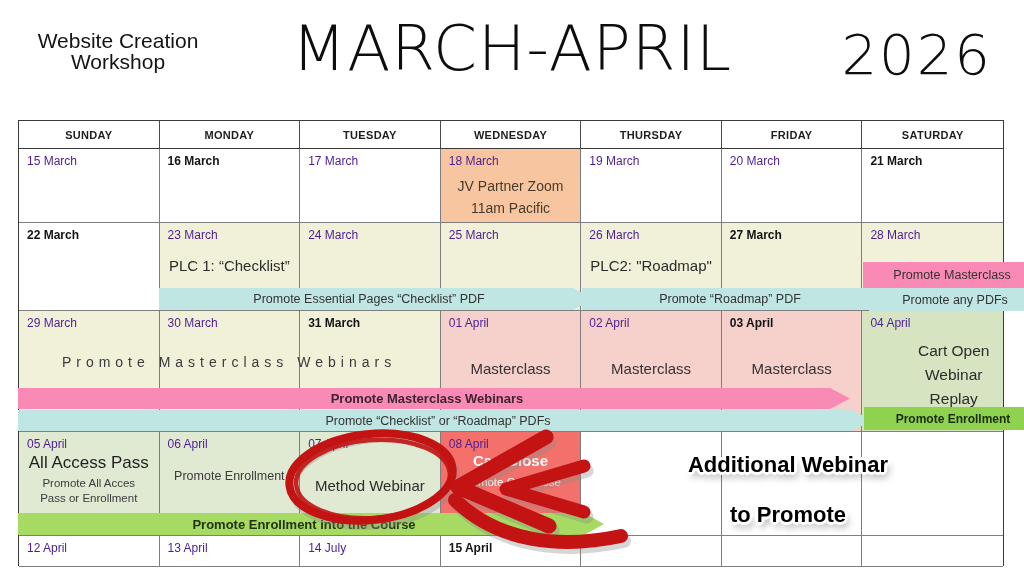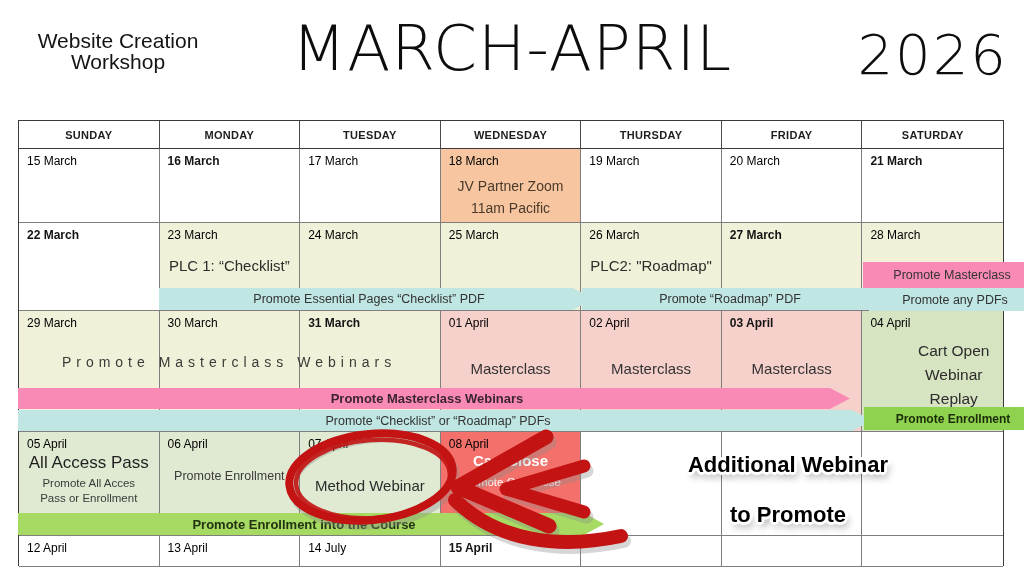--- a/index.html
+++ b/index.html
@@ -5,37 +5,37 @@
   html,body{margin:0;padding:0;background:#fff;}
   .page{position:relative;width:1024px;height:576px;background:#fff;overflow:hidden;
         font-family:"Liberation Sans",sans-serif;color:#222;border-radius:28px;}
 
   
   .logo{position:absolute;left:26px;top:30px;width:184px;text-align:center;
         font-size:21px;line-height:21px;color:#141414;}
   .title{position:absolute;left:0;right:0;top:12px;text-align:center;
          font-family:"DejaVu Sans","Liberation Sans",sans-serif;font-weight:200;
          font-size:63px;color:#0d0d0d;letter-spacing:1px;}
-  .year{position:absolute;right:16px;top:22px;
+  .year{position:absolute;right:32px;top:22px;
         font-family:"DejaVu Sans","Liberation Sans",sans-serif;font-weight:200;
         font-size:56px;color:#0d0d0d;letter-spacing:2px;}
 
   
   .calendar{position:absolute;left:18px;top:120px;width:986px;height:446px;}
   #grid{position:absolute;inset:0;display:grid;box-sizing:border-box;
         grid-template-columns:repeat(7,1fr);
         grid-template-rows:28px 74px 88px 121px 104px 31px;
         border:1.5px solid #3a3a3a;background:#fff;}
   #grid > div{box-sizing:border-box;}
   .hcell{border-right:1px solid #4a4a4a;border-bottom:1.5px solid #3a3a3a;
          display:flex;align-items:center;justify-content:center;
          font-size:11px;font-weight:bold;color:#1e1e1e;letter-spacing:.3px;background:#fff;}
   .cell{border-right:1px solid #7e7e7e;border-bottom:1px solid #7e7e7e;text-align:center;}
   #grid > div:nth-child(7n){border-right:none;}
-  .cell .date{text-align:left;padding:5px 0 0 8px;font-size:12px;color:#000000;}
+  .cell .date{text-align:left;padding:5px 0 0 8px;font-size:12px;color:#4c1d95;}
   .cell .date.bd{color:#141414;font-weight:bold;}
 
   .c-w{background:#ffffff}
   .c-y{background:var(--yellow)}
   .c-o{background:var(--orange)}
   .c-p{background:var(--pink_cell)}
   .c-g{background:var(--green_cell)}
   .c-g2{background:var(--green_cell2)}
   .c-r{background:var(--red_cell)}
 

